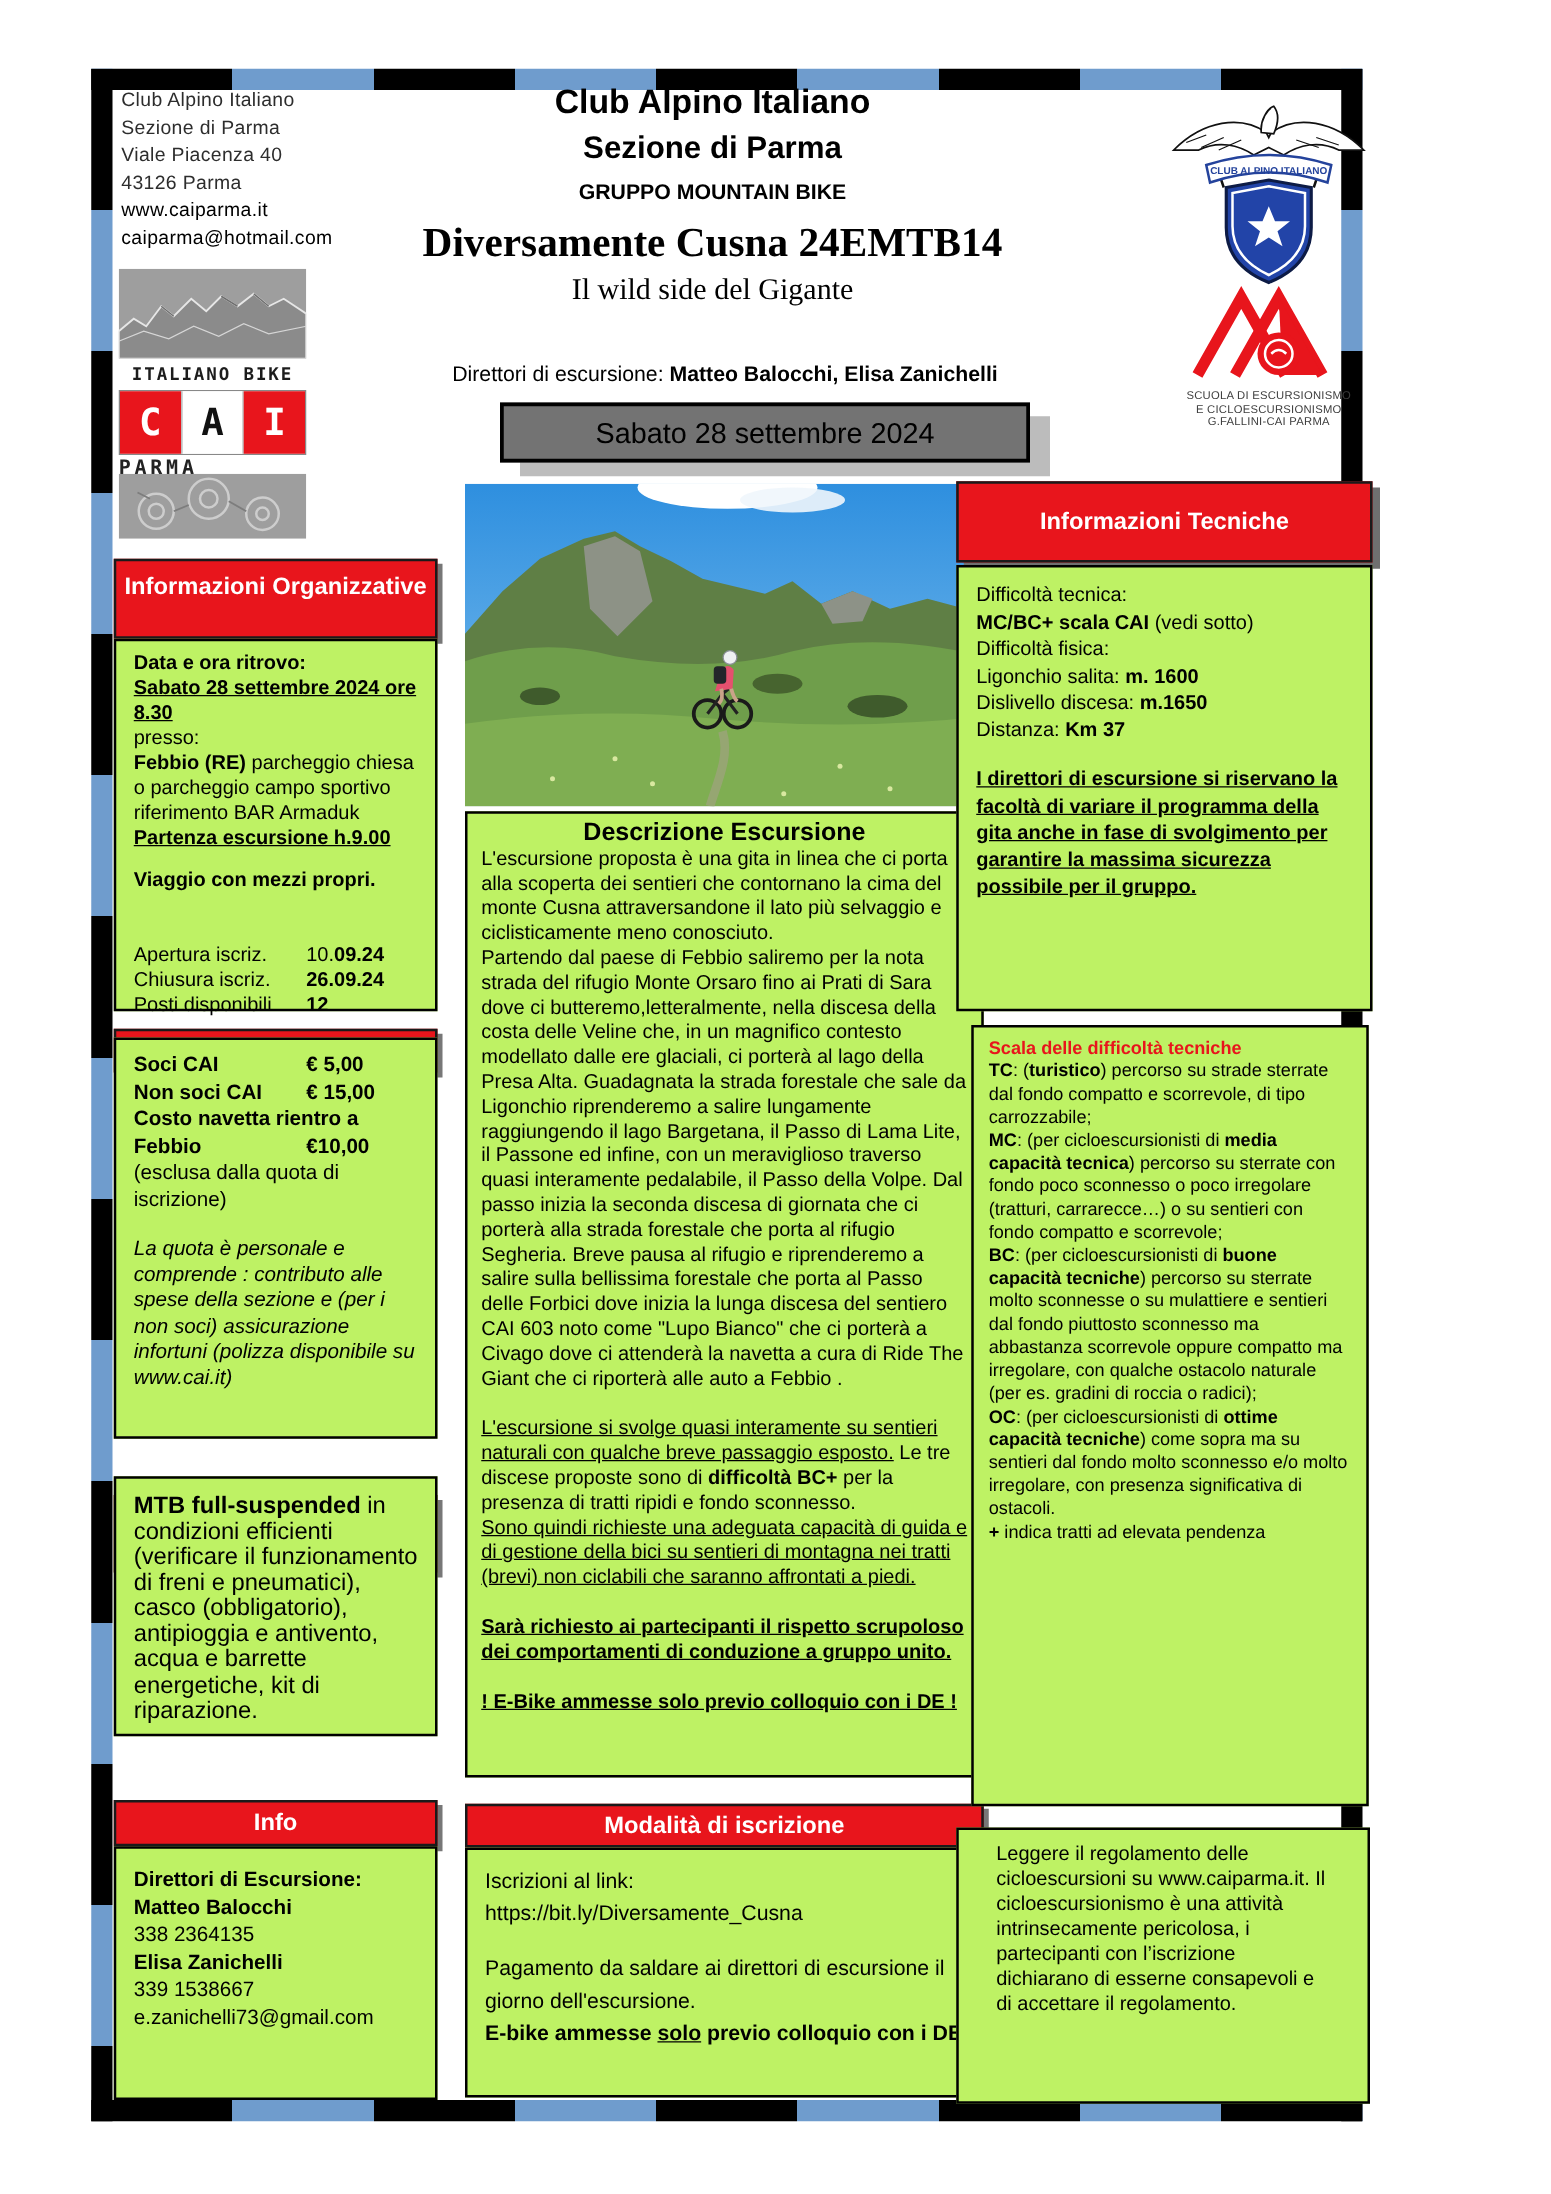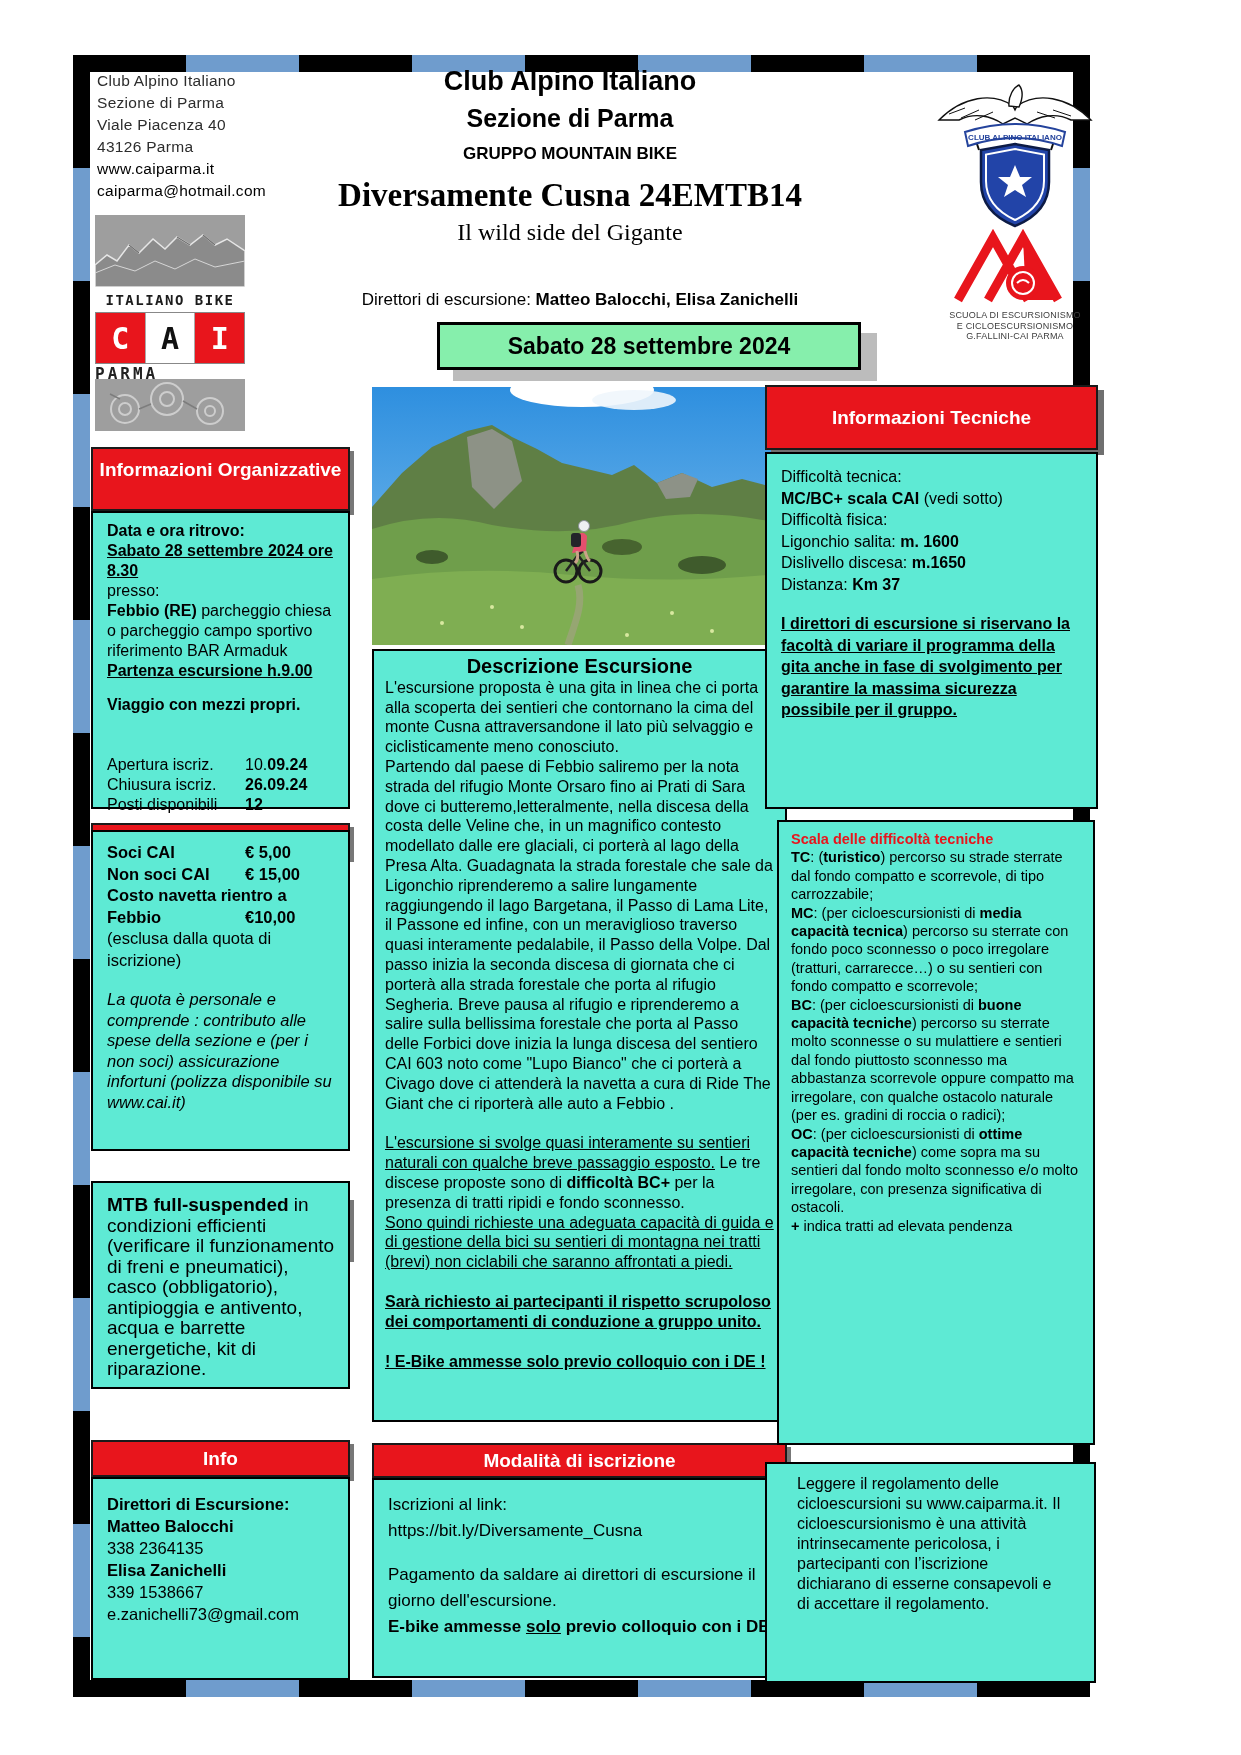--- a/index.html
+++ b/index.html
@@ -21,23 +21,23 @@
 
   
   #address{left:97px;top:70px;font-size:15.5px;line-height:22px;color:#2d2d2d;letter-spacing:.3px;}
   #head-center{left:330px;top:66px;width:480px;text-align:center;}
   .org-title{font-size:27px;font-weight:bold;}
   .org-subtitle{font-size:25px;font-weight:bold;margin-top:7px;}
   .group-line{font-size:17px;font-weight:bold;margin-top:11px;}
   .event-title{font-family:"Liberation Serif",serif;font-size:33px;font-weight:bold;margin-top:13px;white-space:nowrap;}
   .event-subtitle{font-family:"Liberation Serif",serif;font-size:24px;margin-top:5px;}
   #directors{left:290px;top:290px;width:580px;text-align:center;font-size:17px;}
-  #date-box{left:400px;top:322px;width:418px;height:42px;background:#86efac;border:3px solid #000;
+  #date-box{left:400px;top:322px;width:418px;height:42px;background:#737373;border:3px solid #000;
     box-shadow:16px 11px 0 #bcbcbc;display:flex;align-items:center;justify-content:center;
-    font-size:23px;font-weight:bold;margin-left:37px;}
+    font-size:23px;font-weight:normal;}
 
   
   #mtb-logo{left:95px;top:215px;width:150px;}
   #mtb-logo svg{display:block;}
   .mtb-bike-line{height:25px;display:flex;align-items:center;justify-content:center;
     font-family:"DejaVu Sans Mono",monospace;font-weight:bold;font-size:14px;letter-spacing:1.5px;color:#1c1c1c;}
   .mtb-cai{display:flex;height:50px;border:1px solid #888;}
   .mtb-cell{flex:1;display:flex;align-items:center;justify-content:center;
     font-family:"DejaVu Sans Mono",monospace;font-weight:bold;font-size:30px;}
   .mtb-cell.red{background:#e8151c;color:#fff;}
@@ -50,21 +50,21 @@
   #school-logo{left:948px;top:226px;width:134px;}
   .school-caption{margin-top:2px;text-align:center;font-size:9px;line-height:10.5px;
     color:#3d3d3d;letter-spacing:.2px;}
 
   
   #photo{left:372px;top:387px;width:415px;height:258px;}
 
   
   .red-head{position:absolute;background:#e8151c;color:#fff;font-weight:bold;text-align:center;
     border:2px solid #1a1a1a;box-sizing:border-box;box-shadow:4px 4px 0 #777;}
-  .white-box{position:absolute;background:#5eead4;border:2px solid #000;box-sizing:border-box;}
+  .white-box{position:absolute;background:#bef264;border:2px solid #000;box-sizing:border-box;}
 
   #org-head{left:91px;top:447px;width:259px;height:64px;font-size:19px;padding-top:10px;}
   #org-body{left:91px;top:511px;width:259px;height:298px;padding:8px 10px 0 14px;font-size:16px;line-height:20px;}
   #fees-head{left:91px;top:823px;width:259px;height:35px;font-size:19px;line-height:32px;}
   #fees-body{left:91px;top:830px;width:259px;height:321px;padding:10px 10px 0 14px;font-size:16.5px;line-height:21.5px;}
   #equip-head{left:91px;top:1196px;width:259px;height:62px;font-size:18.5px;line-height:19.5px;padding-top:4px;}
   #equip-body{left:91px;top:1181px;width:259px;height:208px;padding:12px 10px 0 14px;font-size:19px;line-height:20.5px;}
   #info-head{left:91px;top:1440px;width:259px;height:37px;font-size:19px;line-height:34px;}
   #info-body{left:91px;top:1477px;width:259px;height:203px;padding:14px 10px 0 14px;font-size:16.5px;line-height:22px;}
 

